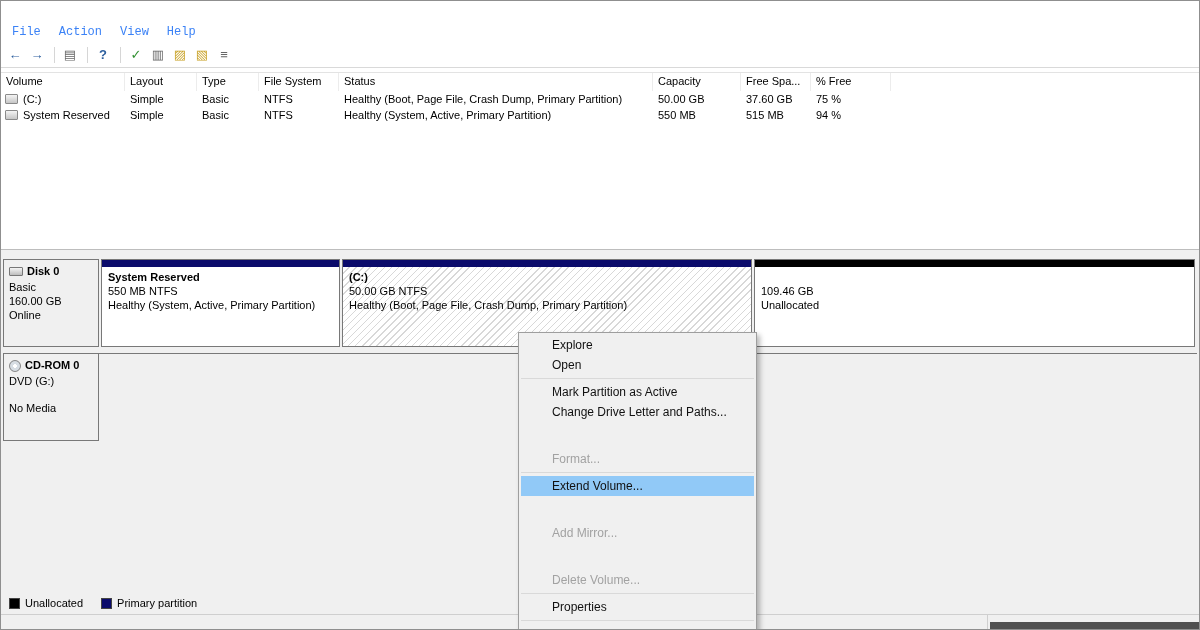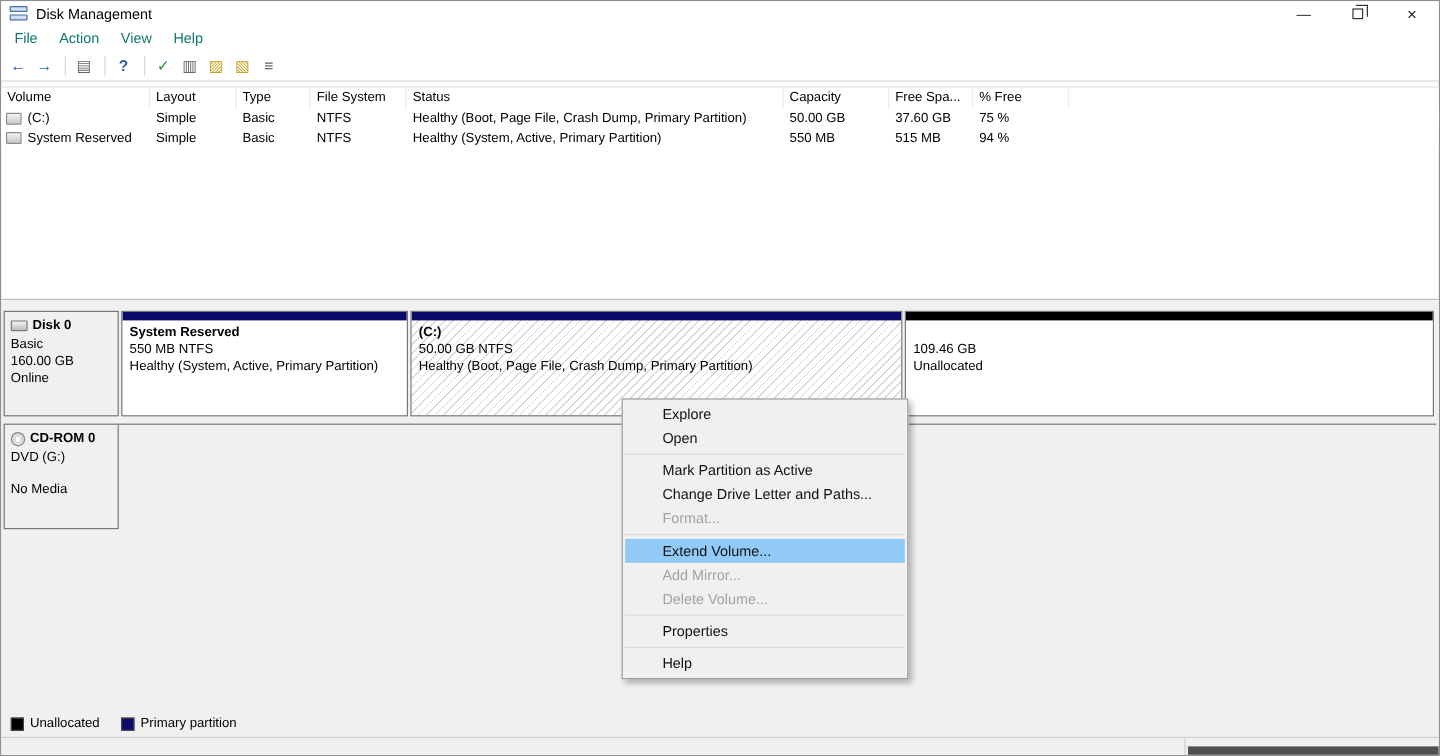--- a/index.html
+++ b/index.html
@@ -21,21 +21,21 @@
   .win-btn { width:45px; height:21px; display:flex; align-items:center;
              justify-content:center; font-size:12px; color:#222; cursor:default; }
   .restore-shape { position:relative; width:9px; height:9px; border:1px solid #333; background:#fff; }
   .restore-shape::before { content:""; position:absolute; left:2px; top:-4px; width:9px; height:9px;
                            border:1px solid #333; border-bottom:none; border-left:none; }
   .close-glyph { font-size:14px; line-height:14px; }
 
   
   .menubar { position:absolute; top:21px; left:0; width:100%; height:20px;
              background:#fff; display:flex; align-items:center; padding-left:2px; }
-  .menu-item { font-size:12px; color:#0f766e; padding:2px 9px; }
+  .menu-item { font-size:12px; color:#3b82f6; padding:2px 9px;font-family:Liberation Mono, monospace; }
 
   
   .toolbar { position:absolute; top:41px; left:0; width:100%; height:26px; background:#fff;
              border-bottom:1px solid #d9d9d9; display:flex; align-items:center; padding-left:4px; }
   .tb-icon { width:20px; height:19px; display:flex; align-items:center; justify-content:center;
              font-size:13px; margin-right:2px; color:#555; }
   .tb-sep { width:1px; height:16px; background:#d6d6d6; margin:0 5px; }
   .c-blue { color:#2d5f9e; font-weight:bold; }
   .c-green { color:#2f8f2f; }
   .c-yellow { color:#c9a227; }
@@ -78,21 +78,21 @@
   .cd-media-area { position:absolute; left:96px; top:0; right:0; height:88px; border-top:1px solid #787878; }
   .spacer { min-height:13px; }
 
   
   .menu-popup { position:absolute; left:517px; top:331px; width:239px; background:#f0f0f0;
                 border:1px solid #9e9e9e; box-shadow:3px 3px 5px rgba(0,0,0,0.28);
                 padding:2px 0; z-index:50; }
   .cm-item { height:20px; line-height:20px; padding-left:31px; font-size:12px; color:#111; margin:0 2px;
              white-space:nowrap; }
   .cm-item.selected { background:#91c9f7; }
-  .cm-item.disabled { color:#a2a2a2; }
+  .cm-item.disabled { color:#a2a2a2;margin-top:27px; }
   .cm-sep { height:1px; background:#d9d9d9; margin:3px 2px; }
 
   
   .legend { position:absolute; left:8px; top:596px; display:flex; align-items:center; gap:18px;
             font-size:11px; color:#000; z-index:5; }
   .legend-item { display:flex; align-items:center; }
   .swatch { display:inline-block; width:11px; height:11px; margin-right:5px; border:1px solid #444; }
   .swatch-unallocated { background:#000000; }
   .swatch-primary { background:#0b0b6b; }
 
@@ -100,38 +100,20 @@
   .bottom-bar { position:absolute; left:0; top:613px; width:1198px; height:16px; background:#f0f0f0;
                 border-top:1px solid #cfcfcf; }
   .bottom-divider { position:absolute; left:986px; top:0; width:1px; height:16px; background:#cfcfcf; }
   .bottom-dark { position:absolute; left:989px; top:7px; width:209px; height:9px; background:#505050; }
 </style>
 </head>
 <body>
 
 <div class="window">
 
-  <div class="titlebar">
-    <span class="app-icon">
-        <span class="pl"></span>
-        <span class="pl p2"></span>
-      </span>
-    <span class="title-text">Disk Management</span>
-    <div class="win-controls">
-      <div class="win-btn">
-          <span>—</span>
-        </div>
-      <div class="win-btn">
-          <span class="restore-shape"></span>
-        </div>
-      <div class="win-btn">
-          <span class="close-glyph">×</span>
-        </div>
-    </div>
-  </div>
 
   <div class="menubar">
     <span class="menu-item">File</span>
     <span class="menu-item">Action</span>
     <span class="menu-item">View</span>
     <span class="menu-item">Help</span>
   </div>
 
   <div class="toolbar">
     <span class="tb-icon c-blue">←</span>

